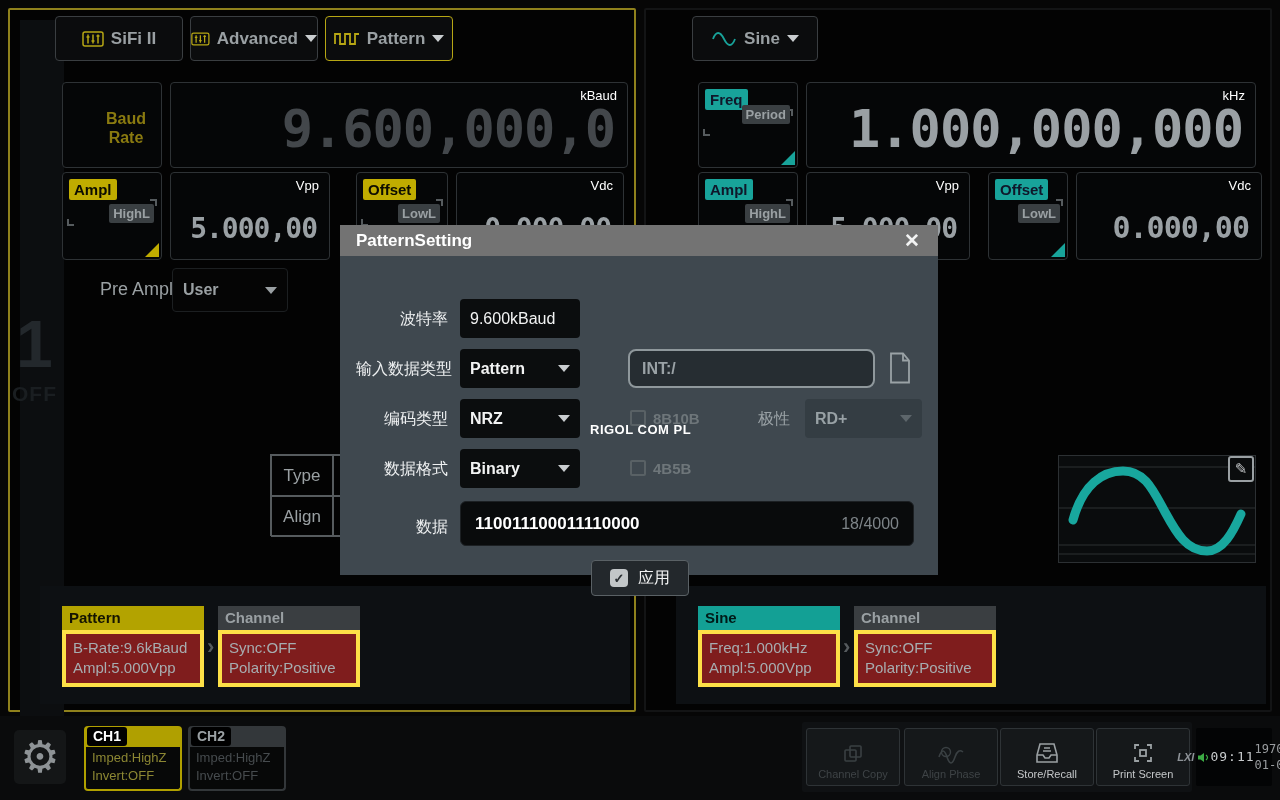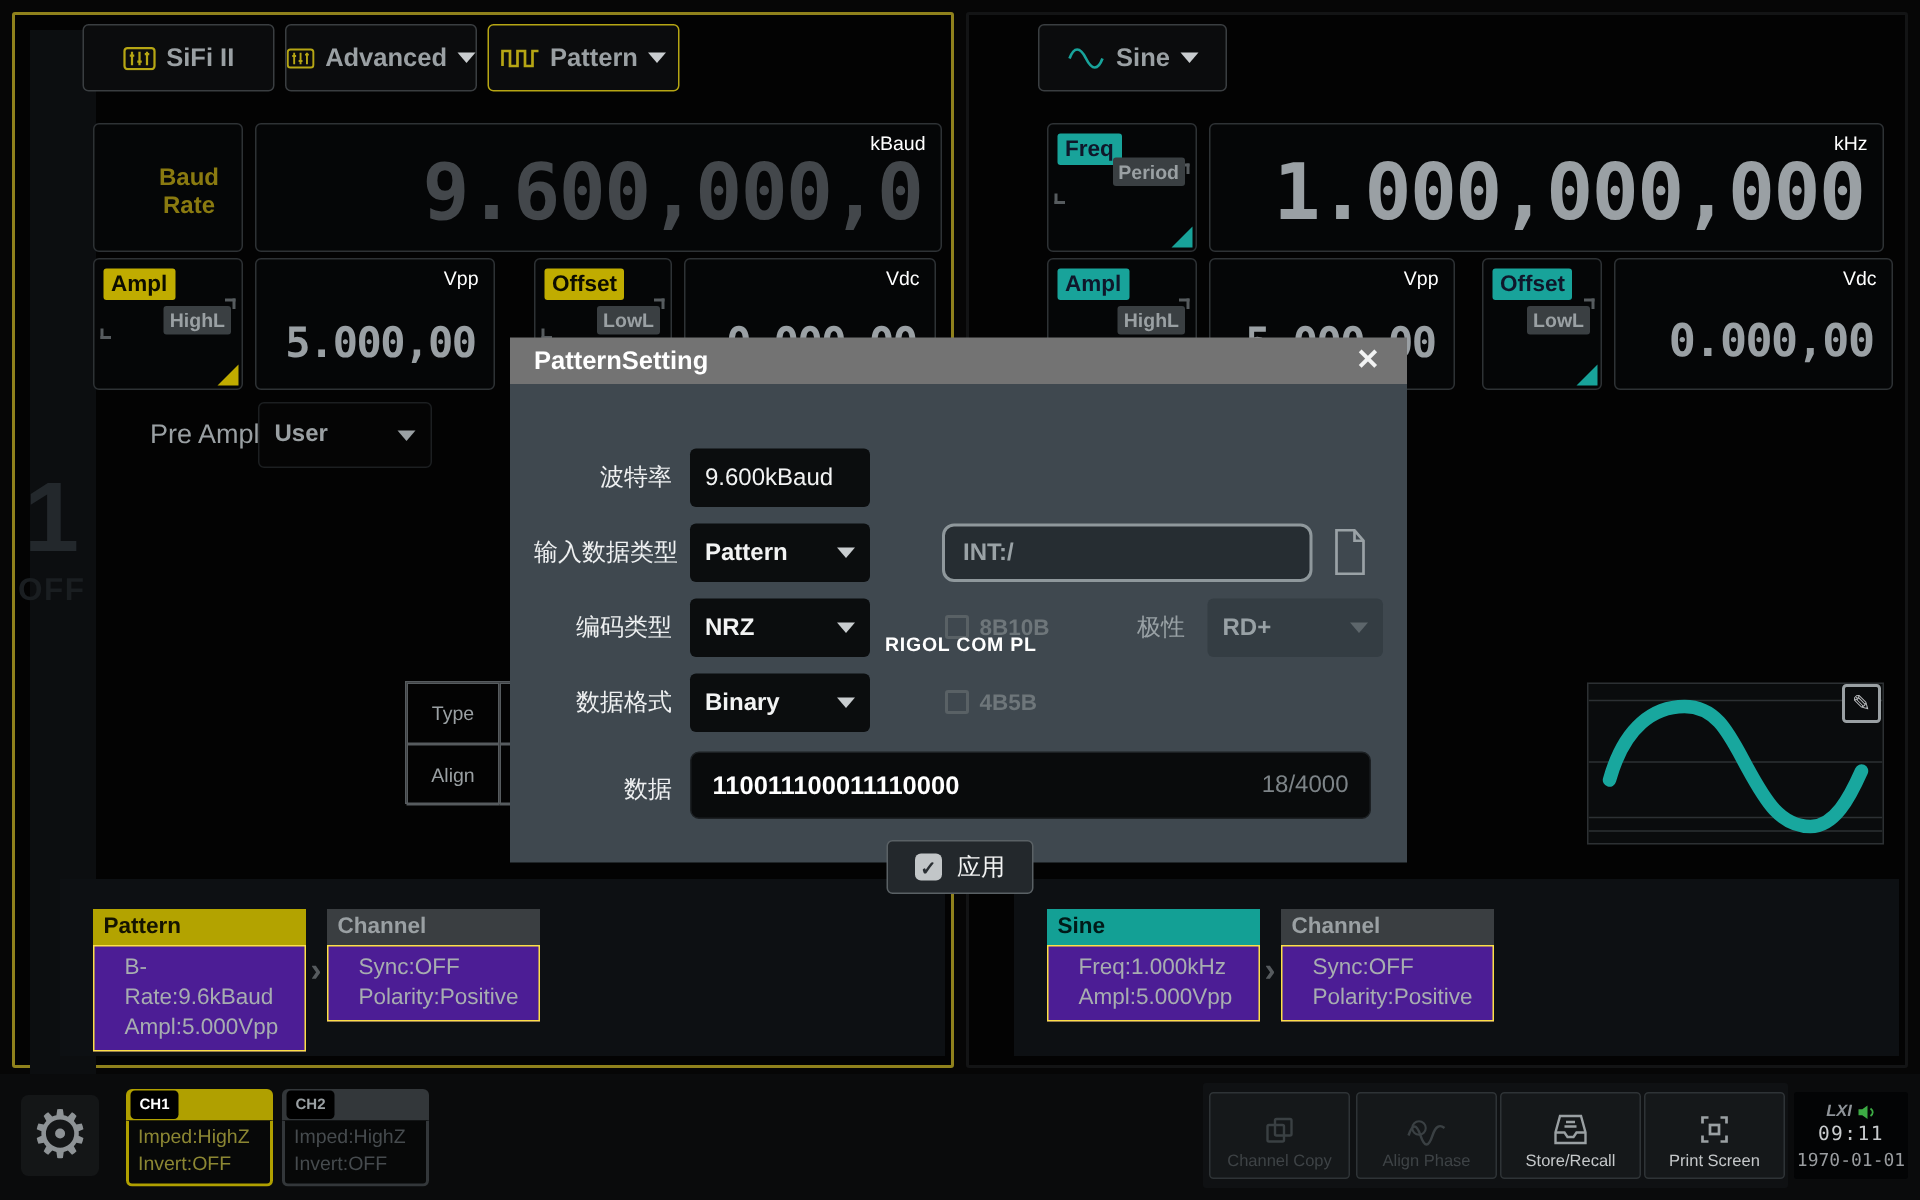--- a/index.html
+++ b/index.html
@@ -39,29 +39,29 @@
   .segval.small{font-size:28px;bottom:14px;}
   .segval.dark{color:#43474b;}
   .segval.light{color:#9aa0a4;}
   
   .prelabel{position:absolute;left:100px;top:279px;font-size:18px;color:#9aa0a3;}
   .select{display:flex;align-items:center;padding:0 10px;background:#0b0d0e;border-radius:4px;color:#f2f3f3;font-weight:bold;font-size:16px;}
   .select .arr{margin-left:auto;}
   
   .mtable{position:absolute;left:270px;top:454px;width:340px;height:82px;display:grid;
           grid-template-columns:62px 1fr;grid-template-rows:41px 41px;border:1px solid #565b5e;}
-  .mtable div{border:1px solid #565b5e;color:#9aa0a3;font-size:13px;display:flex;align-items:center;justify-content:center;}
+  .mtable div{border:1px solid #565b5e;color:#9aa0a3;font-size:17px;display:flex;align-items:center;justify-content:center;}
   
   .sumstrip{position:absolute;top:586px;width:590px;height:118px;background:#0d1013;}
   .card{position:absolute;top:606px;width:142px;}
   .card-h{height:24px;font-weight:bold;font-size:15px;padding:0 7px;line-height:24px;}
   .card-h.y{background:#b3a300;color:#151400;}
   .card-h.t{background:#13a095;color:#001a18;}
   .card-h.g{background:#3a3e41;color:#9aa0a3;}
-  .card-b{border:1px solid #fde047;padding:4px 20px 5px;color:#a7adb0;font-size:15px;line-height:20px;background:#4c1d95;}
+  .card-b{border:4px solid #fde047;padding:4px 7px 5px;color:#a7adb0;font-size:15px;line-height:20px;background:#7f1d1d;}
   .chev{position:absolute;top:634px;font-size:22px;color:#565b5e;font-weight:bold;}
   
   .wavebox{position:absolute;left:1058px;top:455px;width:198px;height:108px;background:#0a0c0d;border:1px solid #2c3033;}
   .editbtn{position:absolute;left:1228px;top:456px;width:26px;height:26px;border:2px solid #9aa0a3;border-radius:3px;
            color:#c0c3c5;font-size:15px;display:flex;align-items:center;justify-content:center;background:#0a0c0d;}
   
   .dlg{position:absolute;left:340px;top:225px;width:598px;height:350px;z-index:50;}
   .dlg-title{height:31px;background:#737373;color:#fff;font-weight:bold;font-size:17px;line-height:31px;padding-left:16px;position:relative;}
   .dlg-close{position:absolute;right:12px;top:0;width:28px;height:31px;color:#f2f3f3;font-size:19px;line-height:31px;text-align:center;font-weight:bold;}
   .dlg-body{position:relative;height:319px;background:#3f484f;}
@@ -80,34 +80,34 @@
            display:flex;align-items:center;justify-content:center;}
   .watermark{position:absolute;left:250px;top:166px;color:#fff;font-weight:bold;font-size:13px;letter-spacing:.5px;}
   
   .statusbar{position:absolute;left:0;top:716px;width:1280px;height:84px;background:#0a0b0c;}
   .gearbox{position:absolute;left:14px;top:14px;width:52px;height:54px;background:#141617;border-radius:5px;
            display:flex;align-items:center;justify-content:center;color:#8e9396;font-size:44px;line-height:1;}
   .chcard{position:absolute;top:10px;width:98px;}
   .chtab{height:21px;border-radius:4px 4px 0 0;display:flex;align-items:center;padding-left:3px;}
   .chtab.y{background:#b0a000;}
   .chtab.g{background:#33373a;}
-  .chchip{background:#000;border-radius:3px;padding:0 6px;font-weight:bold;font-size:10px;line-height:19px;}
+  .chchip{background:#000;border-radius:3px;padding:0 6px;font-weight:bold;font-size:14px;line-height:19px;}
   .chchip.w{color:#fff;}
   .chchip.g{color:#9aa0a3;}
   .chbody{border-radius:0 0 4px 4px;padding:2px 6px 4px;font-size:13px;line-height:18px;background:#070808;}
   .chbody.y{border:2px solid #b0a000;border-top:none;color:#8c8733;}
   .chbody.g{border:2px solid #33373a;border-top:none;color:#464b4e;}
   .btngroup{position:absolute;left:802px;top:6px;width:390px;height:70px;background:#0f1113;border-radius:2px;}
   .sbtn{position:absolute;top:12px;width:94px;height:58px;background:#15181a;border:1px solid #2e3336;border-radius:3px;
         display:flex;flex-direction:column;align-items:center;justify-content:flex-end;padding-bottom:5px;gap:3px;}
   .sbtn .lab{font-size:11px;}
   .sbtn.off .lab{color:#3e4346;}
   .sbtn.on .lab{color:#c4c7c9;}
   .clockbox{position:absolute;left:1196px;top:12px;width:76px;height:58px;background:#030405;border-radius:2px;
-            display:flex;flex-direction:column;align-items:center;justify-content:center;line-height:16px;}
+            display:flex;flex-direction:row;align-items:center;justify-content:center;line-height:16px;}
   .lxi{font-style:italic;font-weight:bold;font-size:11px;color:#8e9398;display:flex;align-items:center;gap:3px;}
   .time{font-size:13px;color:#c8cbcd;letter-spacing:1px;font-family:"DejaVu Sans Mono",monospace;}
   .date{font-size:12px;color:#9a9da0;font-family:"DejaVu Sans Mono",monospace;}
 </style>
 </head>
 <body>
 
 <div class="screen">
 
   <div class="panel left">

